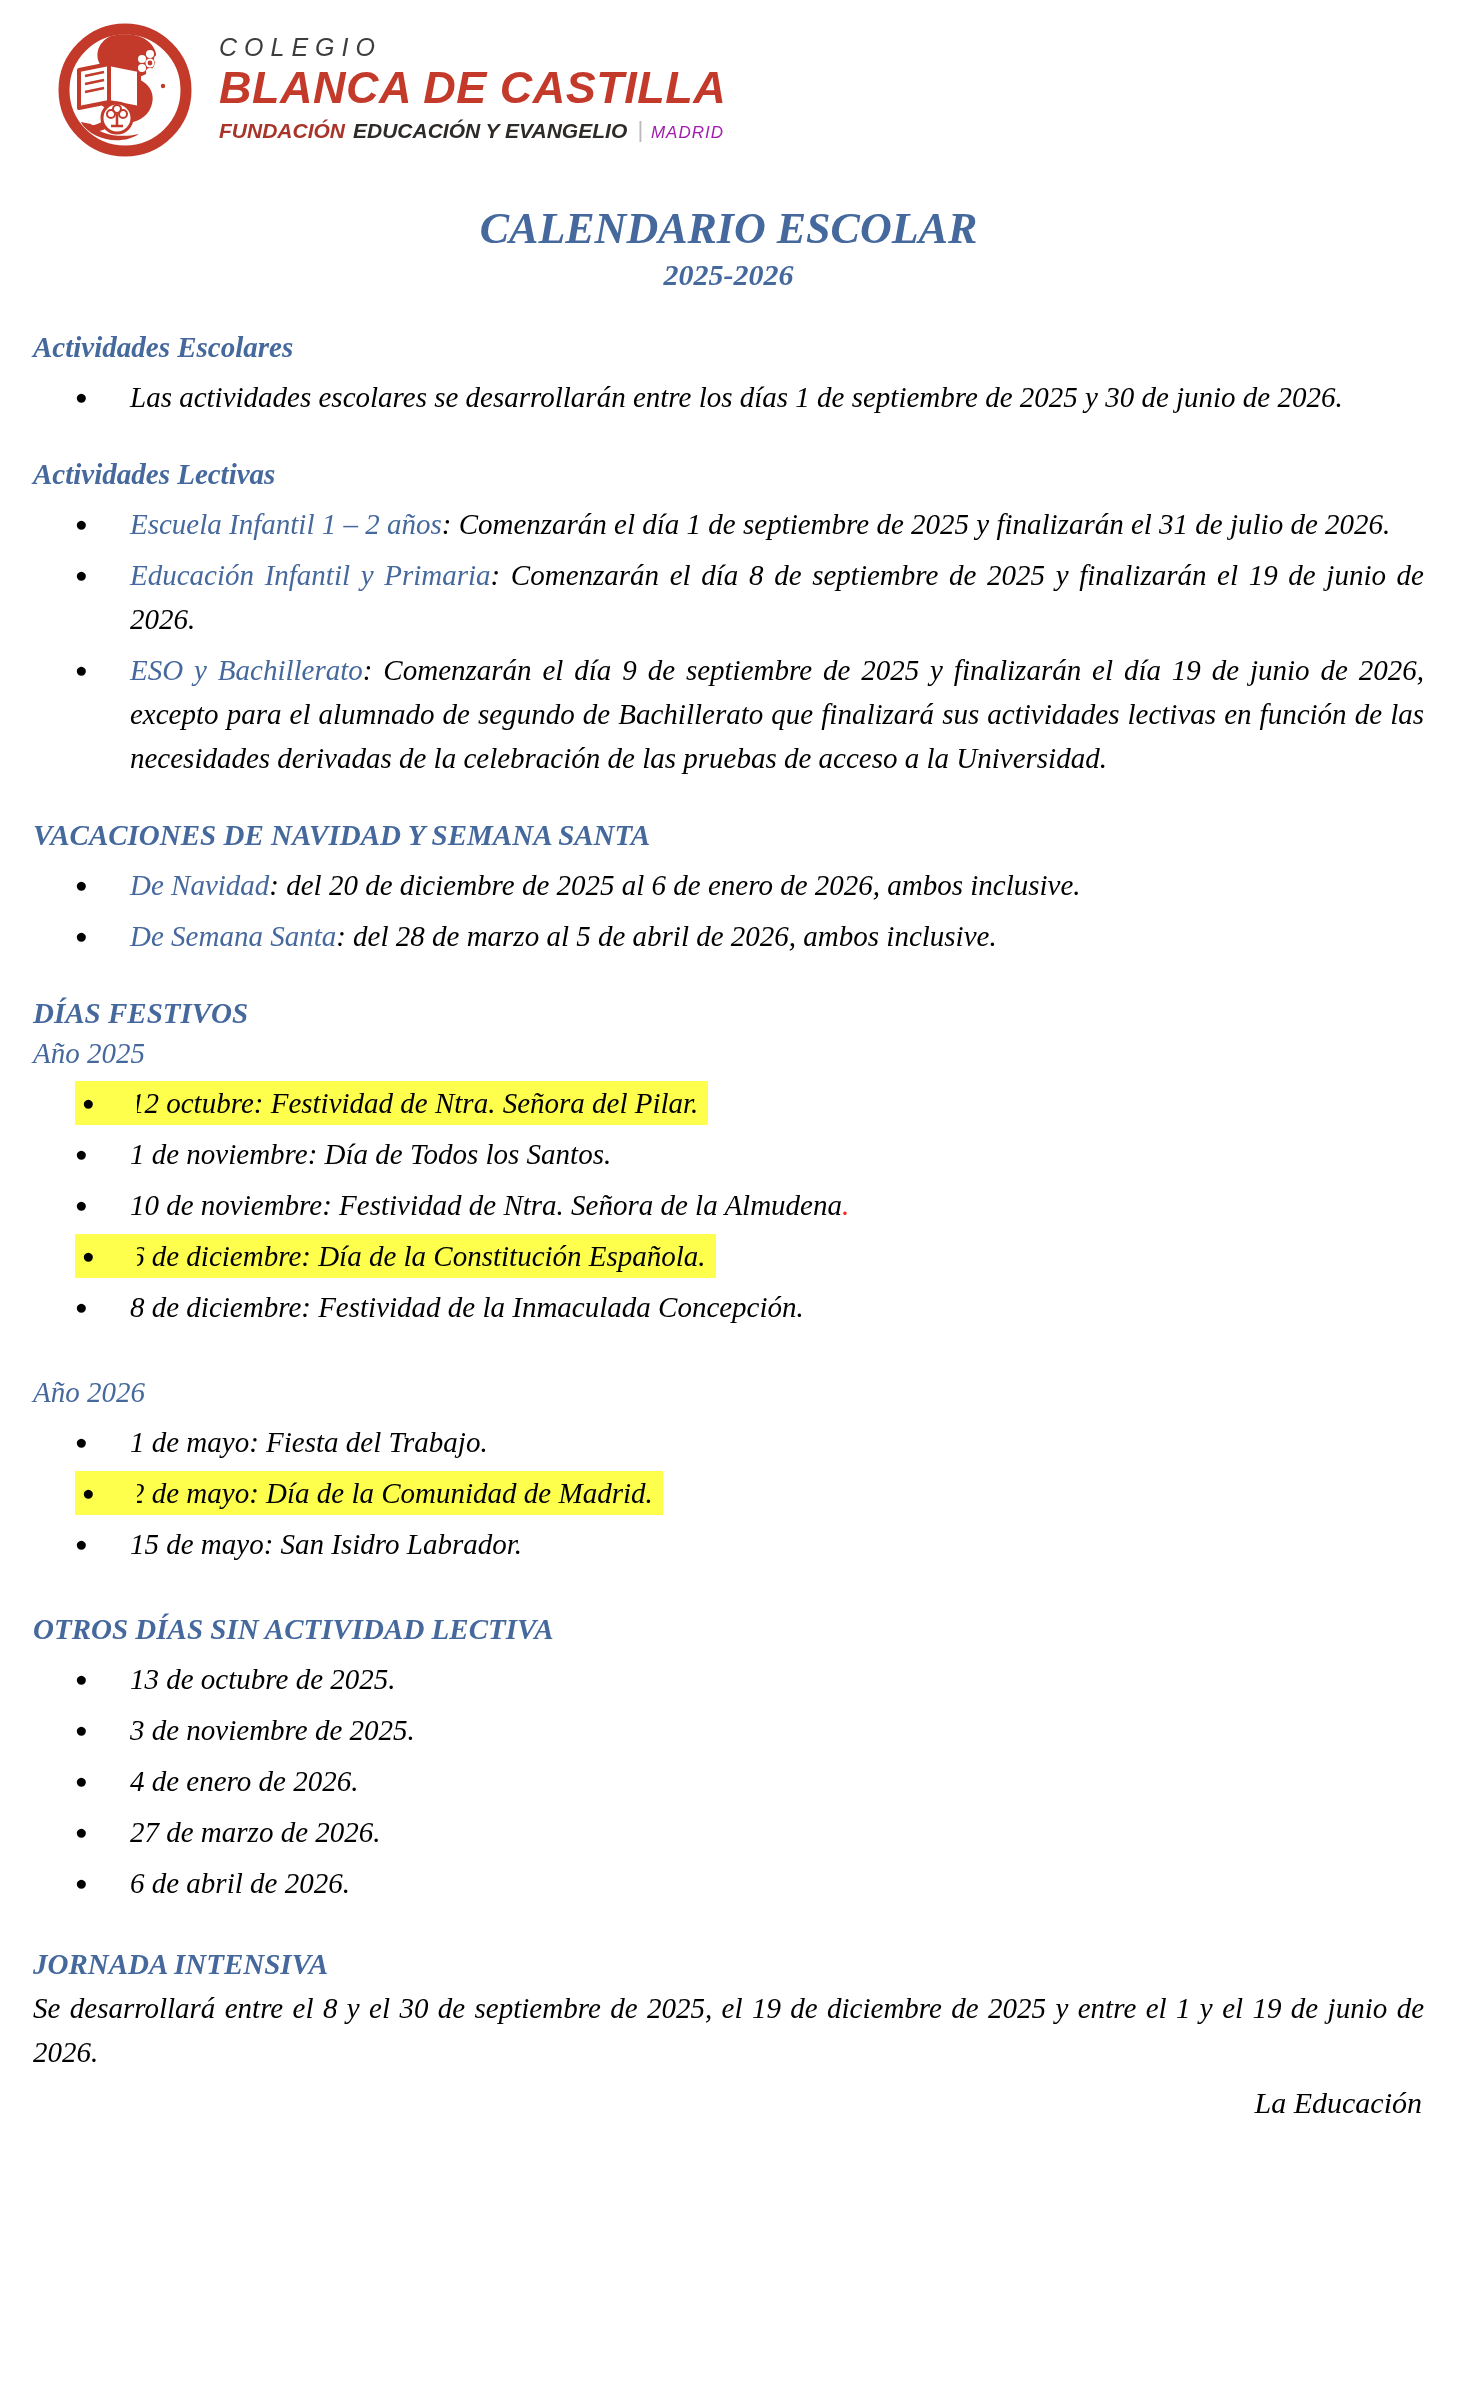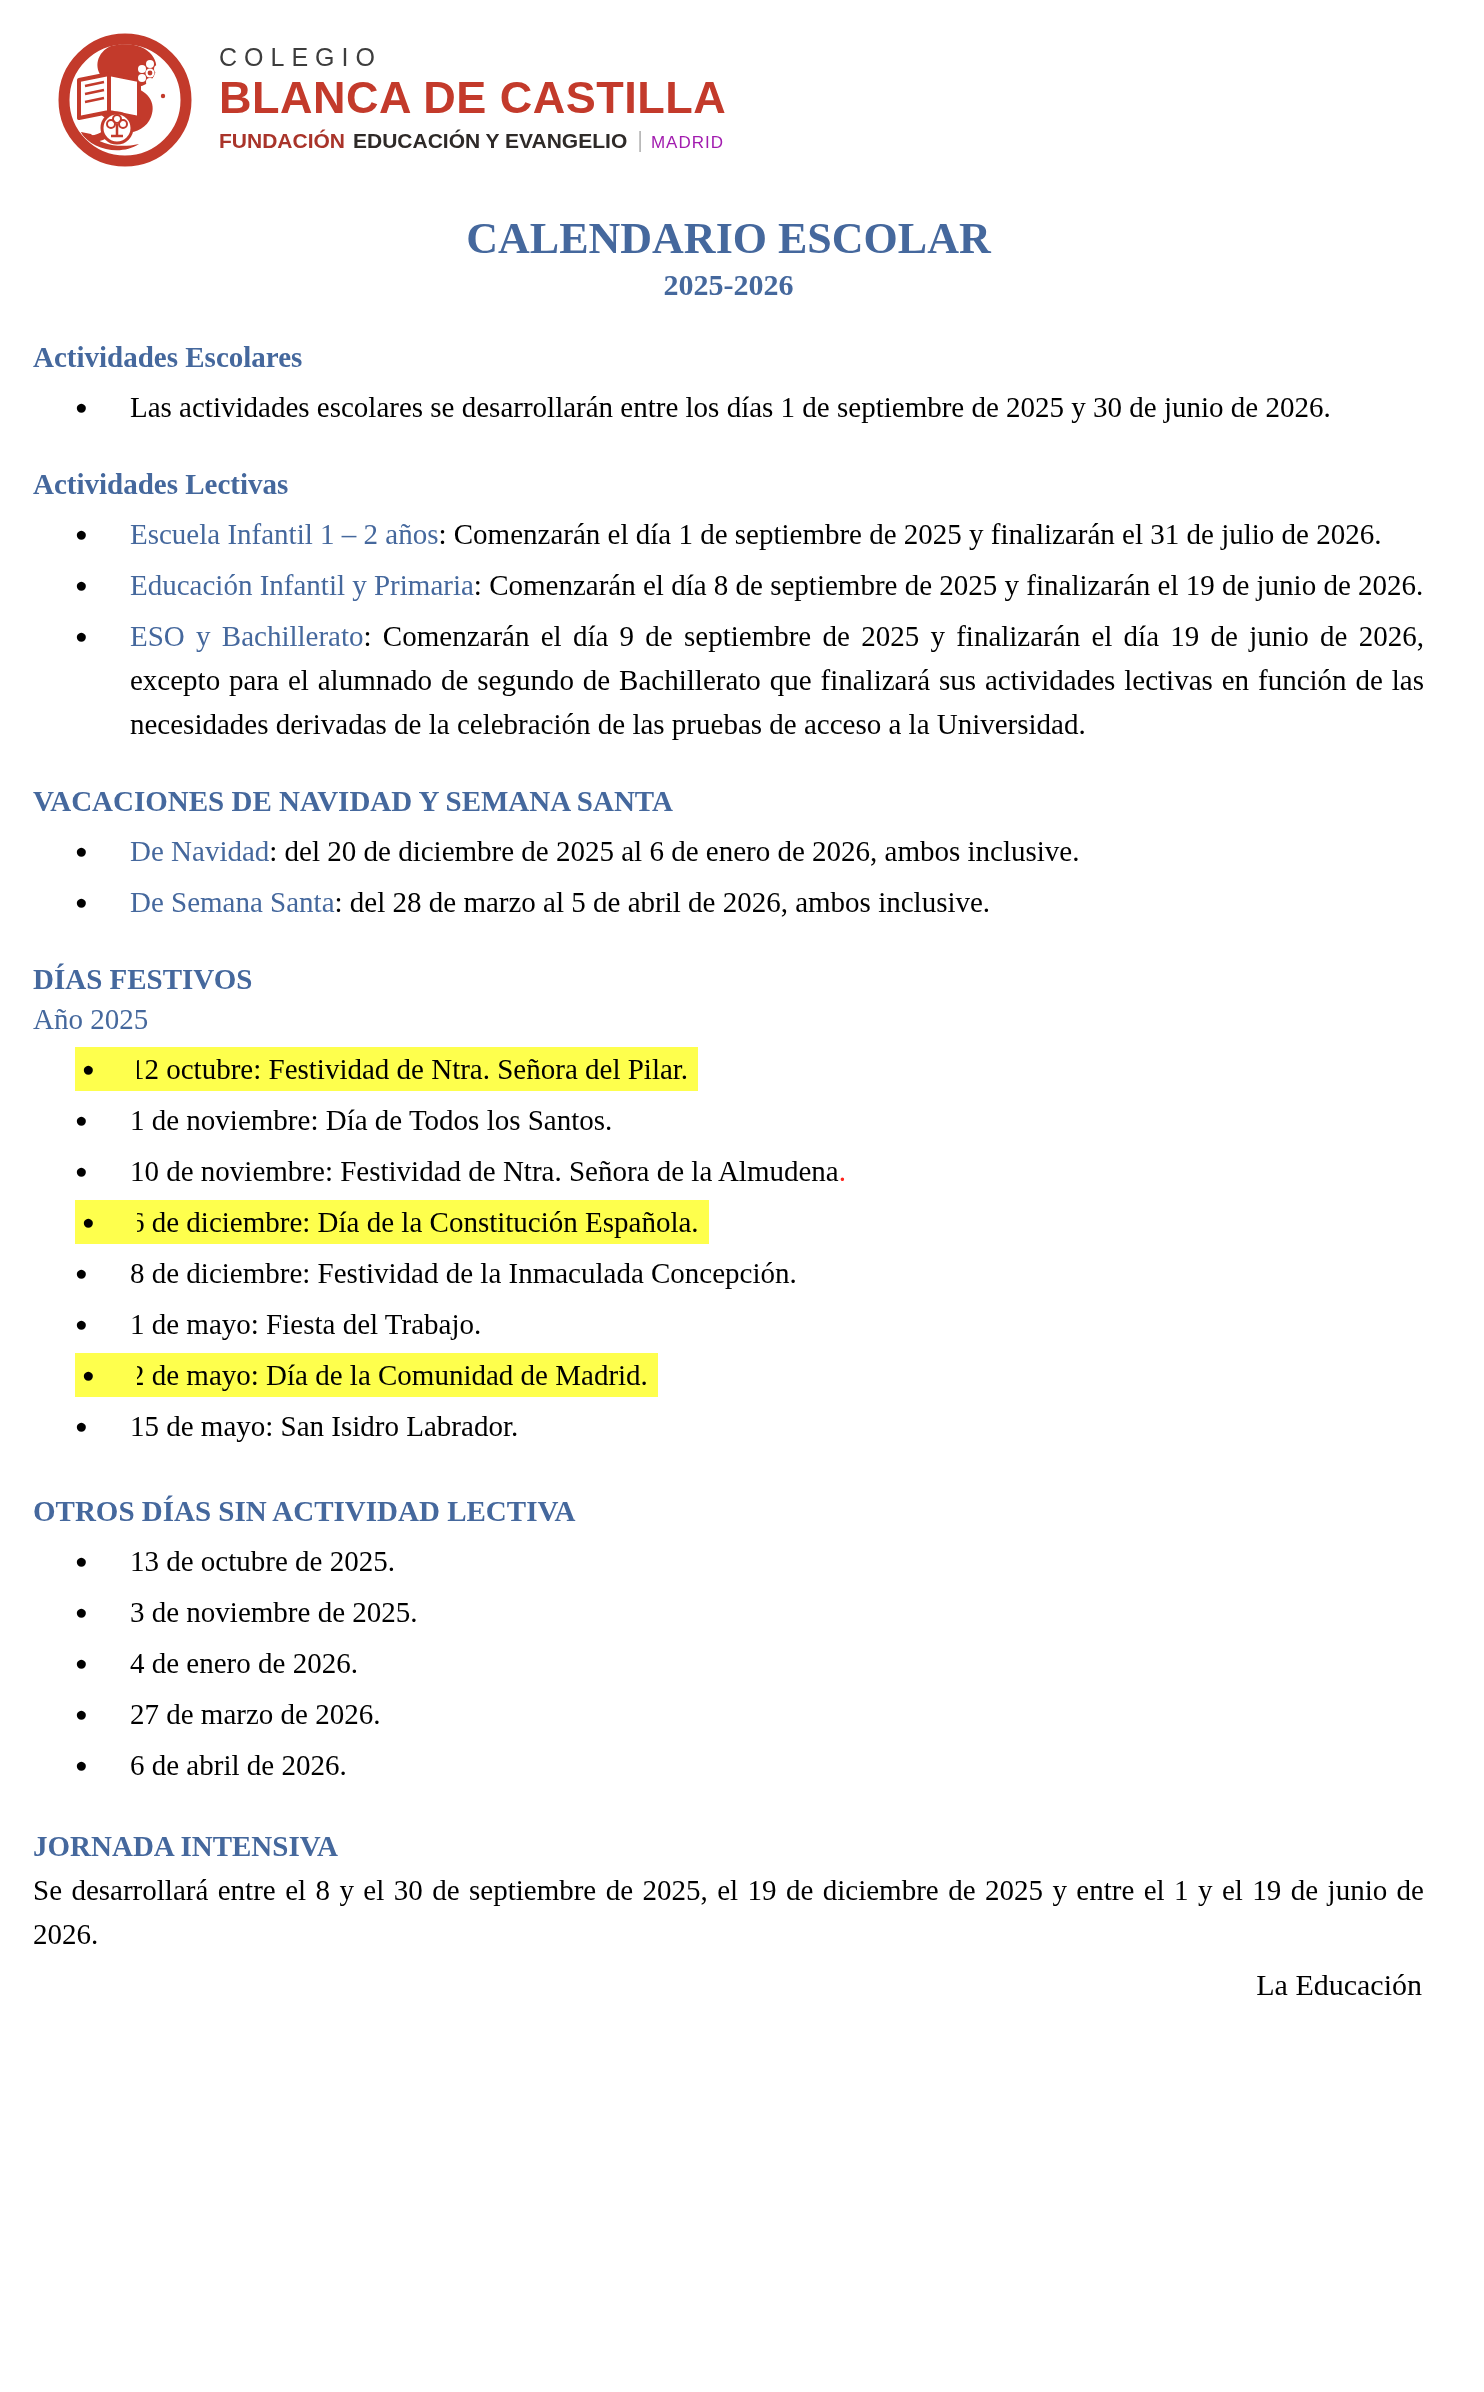--- a/index.html
+++ b/index.html
@@ -2,21 +2,21 @@
 <html><head>
 <meta charset="utf-8">
 <style>
   html,body { margin:0; padding:0; background:#ffffff; }
   body {
     width:1484px; height:2392px;
     font-family:"Liberation Serif", serif;
     color:#000; overflow:hidden;
     position:relative;
   }
-  .page { padding:10px 60px 0 33px; }
+  .page { padding:0 60px 0 33px;font-style:italic; }
 
   
   .brand { display:flex; align-items:center; gap:20px; padding:14px 0 0 18px; }
   .brand svg { display:block; }
   .brand-text { display:flex; flex-direction:column; font-family:"Liberation Sans", sans-serif; }
   .brand-colegio { font-size:25px; letter-spacing:7px; color:#3d3d3d; font-weight:400; margin-bottom:2px; }
   .brand-name { font-size:45px; font-weight:bold; color:#c33a2b; letter-spacing:0.5px; line-height:1.05; }
   .brand-sub { font-size:21px; font-weight:bold; color:#2e2a28; margin-top:6px; display:flex; align-items:flex-end; }
   .brand-sub .red { color:#a9342a; margin-right:8px; }
   .brand-sub .bar { color:#b9b9b9; font-weight:400; margin:0 8px 0 10px; font-size:22px; }
@@ -153,20 +153,21 @@
   <h2 class="sec" style="margin-bottom:2px;">DÍAS FESTIVOS</h2>
   <h3 class="sub">Año 2025</h3>
   <ul class="blist">
     <li class="hl-line"><span>12 octubre: Festividad de Ntra. Señora del Pilar.</span></li>
     <li><span>1 de noviembre: Día de Todos los Santos.</span></li>
     <li><span>10 de noviembre: Festividad de Ntra. Señora de la Almudena</span><span class="redp">.</span></li>
     <li class="hl-line"><span>6 de diciembre: Día de la Constitución Española.</span></li>
     <li><span>8 de diciembre: Festividad de la Inmaculada Concepción.</span></li>
   </ul>
 
+  <h3 class="sub" style="margin-top:46px;">Año 2026</h3>
   <ul class="blist">
     <li><span>1 de mayo: Fiesta del Trabajo.</span></li>
     <li class="hl-line"><span>2 de mayo: Día de la Comunidad de Madrid.</span></li>
     <li><span>15 de mayo: San Isidro Labrador.</span></li>
   </ul>
 
   <h2 class="sec" style="margin-top:46px;">OTROS DÍAS SIN ACTIVIDAD LECTIVA</h2>
   <ul class="blist">
     <li><span>13 de octubre de 2025.</span></li>
     <li><span>3 de noviembre de 2025.</span></li>

